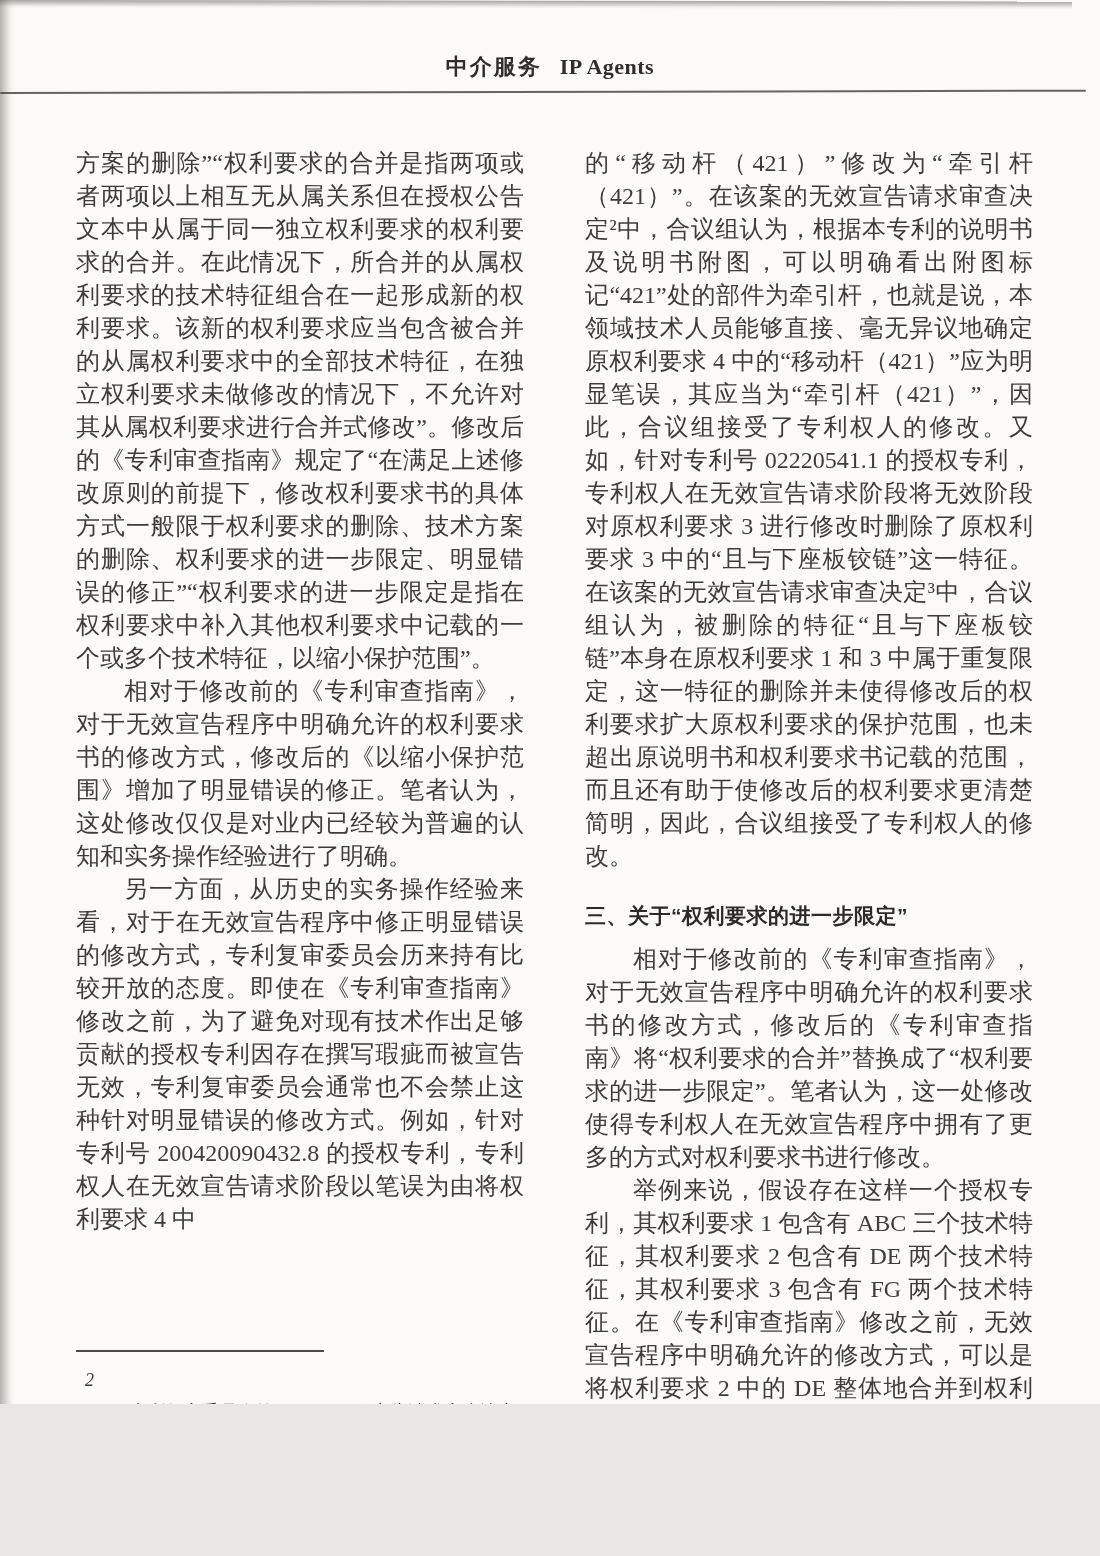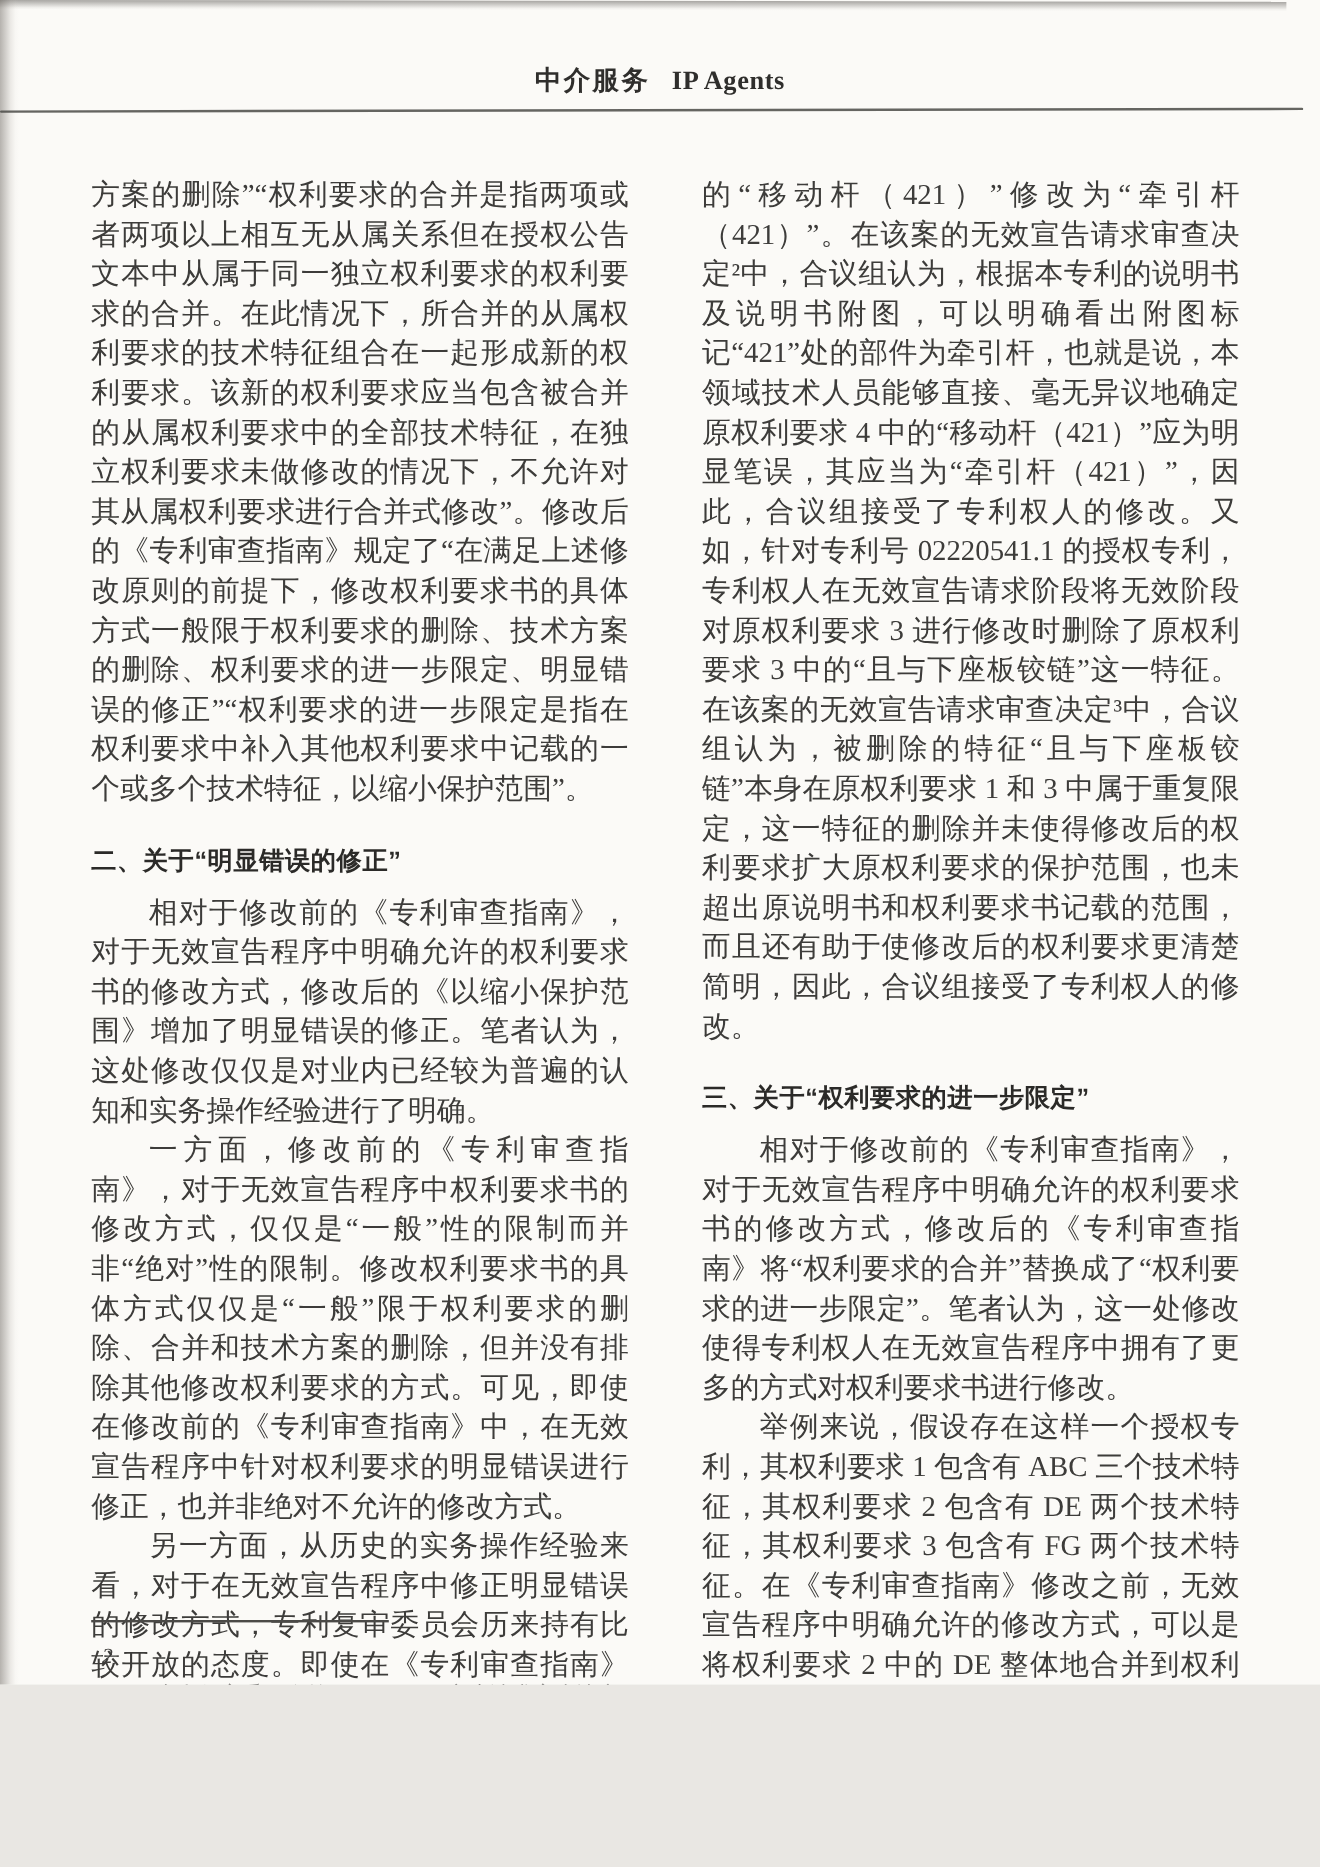--- a/index.html
+++ b/index.html
@@ -99,23 +99,21 @@
 
   <header class="page-header">
     <span class="header-zh">中介服务</span><span class="header-en">IP Agents</span>
   </header>
   <div class="header-rule"></div>
 
   <main>
 
     <section class="col col-left">
       <p class="para no-indent">方案的删除”“权利要求的合并是指两项或者两项以上相互无从属关系但在授权公告文本中从属于同一独立权利要求的权利要求的合并。在此情况下，所合并的从属权利要求的技术特征组合在一起形成新的权利要求。该新的权利要求应当包含被合并的从属权利要求中的全部技术特征，在独立权利要求未做修改的情况下，不允许对其从属权利要求进行合并式修改”。修改后的《专利审查指南》规定了“在满足上述修改原则的前提下，修改权利要求书的具体方式一般限于权利要求的删除、技术方案的删除、权利要求的进一步限定、明显错误的修正”“权利要求的进一步限定是指在权利要求中补入其他权利要求中记载的一个或多个技术特征，以缩小保护范围”。</p>
-      <h2 class="section-heading">二、关于“明显错误的修正”</h2>
       <p class="para">相对于修改前的《专利审查指南》，对于无效宣告程序中明确允许的权利要求书的修改方式，修改后的《以缩小保护范围》增加了明显错误的修正。笔者认为，这处修改仅仅是对业内已经较为普遍的认知和实务操作经验进行了明确。</p>
-      <p class="para">一方面，修改前的《专利审查指南》，对于无效宣告程序中权利要求书的修改方式，仅仅是“一般”性的限制而并非“绝对”性的限制。修改权利要求书的具体方式仅仅是“一般”限于权利要求的删除、合并和技术方案的删除，但并没有排除其他修改权利要求的方式。可见，即使在修改前的《专利审查指南》中，在无效宣告程序中针对权利要求的明显错误进行修正，也并非绝对不允许的修改方式。</p>
       <p class="para">另一方面，从历史的实务操作经验来看，对于在无效宣告程序中修正明显错误的修改方式，专利复审委员会历来持有比较开放的态度。即使在《专利审查指南》修改之前，为了避免对现有技术作出足够贡献的授权专利因存在撰写瑕疵而被宣告无效，专利复审委员会通常也不会禁止这种针对明显错误的修改方式。例如，针对专利号 200420090432.8 的授权专利，专利权人在无效宣告请求阶段以笔误为由将权利要求 4 中</p>
     </section>
 
     <section class="col col-right">
       <p class="para no-indent">的“移动杆（421）”修改为“牵引杆（421）”。在该案的无效宣告请求审查决定²中，合议组认为，根据本专利的说明书及说明书附图，可以明确看出附图标记“421”处的部件为牵引杆，也就是说，本领域技术人员能够直接、毫无异议地确定原权利要求 4 中的“移动杆（421）”应为明显笔误，其应当为“牵引杆（421）”，因此，合议组接受了专利权人的修改。又如，针对专利号 02220541.1 的授权专利，专利权人在无效宣告请求阶段将无效阶段对原权利要求 3 进行修改时删除了原权利要求 3 中的“且与下座板铰链”这一特征。在该案的无效宣告请求审查决定³中，合议组认为，被删除的特征“且与下座板铰链”本身在原权利要求 1 和 3 中属于重复限定，这一特征的删除并未使得修改后的权利要求扩大原权利要求的保护范围，也未超出原说明书和权利要求书记载的范围，而且还有助于使修改后的权利要求更清楚简明，因此，合议组接受了专利权人的修改。</p>
       <h2 class="section-heading">三、关于“权利要求的进一步限定”</h2>
       <p class="para">相对于修改前的《专利审查指南》，对于无效宣告程序中明确允许的权利要求书的修改方式，修改后的《专利审查指南》将“权利要求的合并”替换成了“权利要求的进一步限定”。笔者认为，这一处修改使得专利权人在无效宣告程序中拥有了更多的方式对权利要求书进行修改。</p>
       <p class="para">举例来说，假设存在这样一个授权专利，其权利要求 1 包含有 ABC 三个技术特征，其权利要求 2 包含有 DE 两个技术特征，其权利要求 3 包含有 FG 两个技术特征。在《专利审查指南》修改之前，无效宣告程序中明确允许的修改方式，可以是将权利要求 2 中的 DE 整体地合并到权利要求 1，也可以是将权利要求 3 中的 FG 整体地合并到权利要求 1，还可以是将权利要求 2 中的 DE 和权利要求 3 中的 FG 都合并到权利要求 1。但是无效宣告程序中明确允许的修改方式，并不包括将 D 合并到权利要求 1 而 E 没有合并到权利要求 1，也不包括将 F 合并到权利要求 1 而 G 没有合并</p>
     </section>
 

